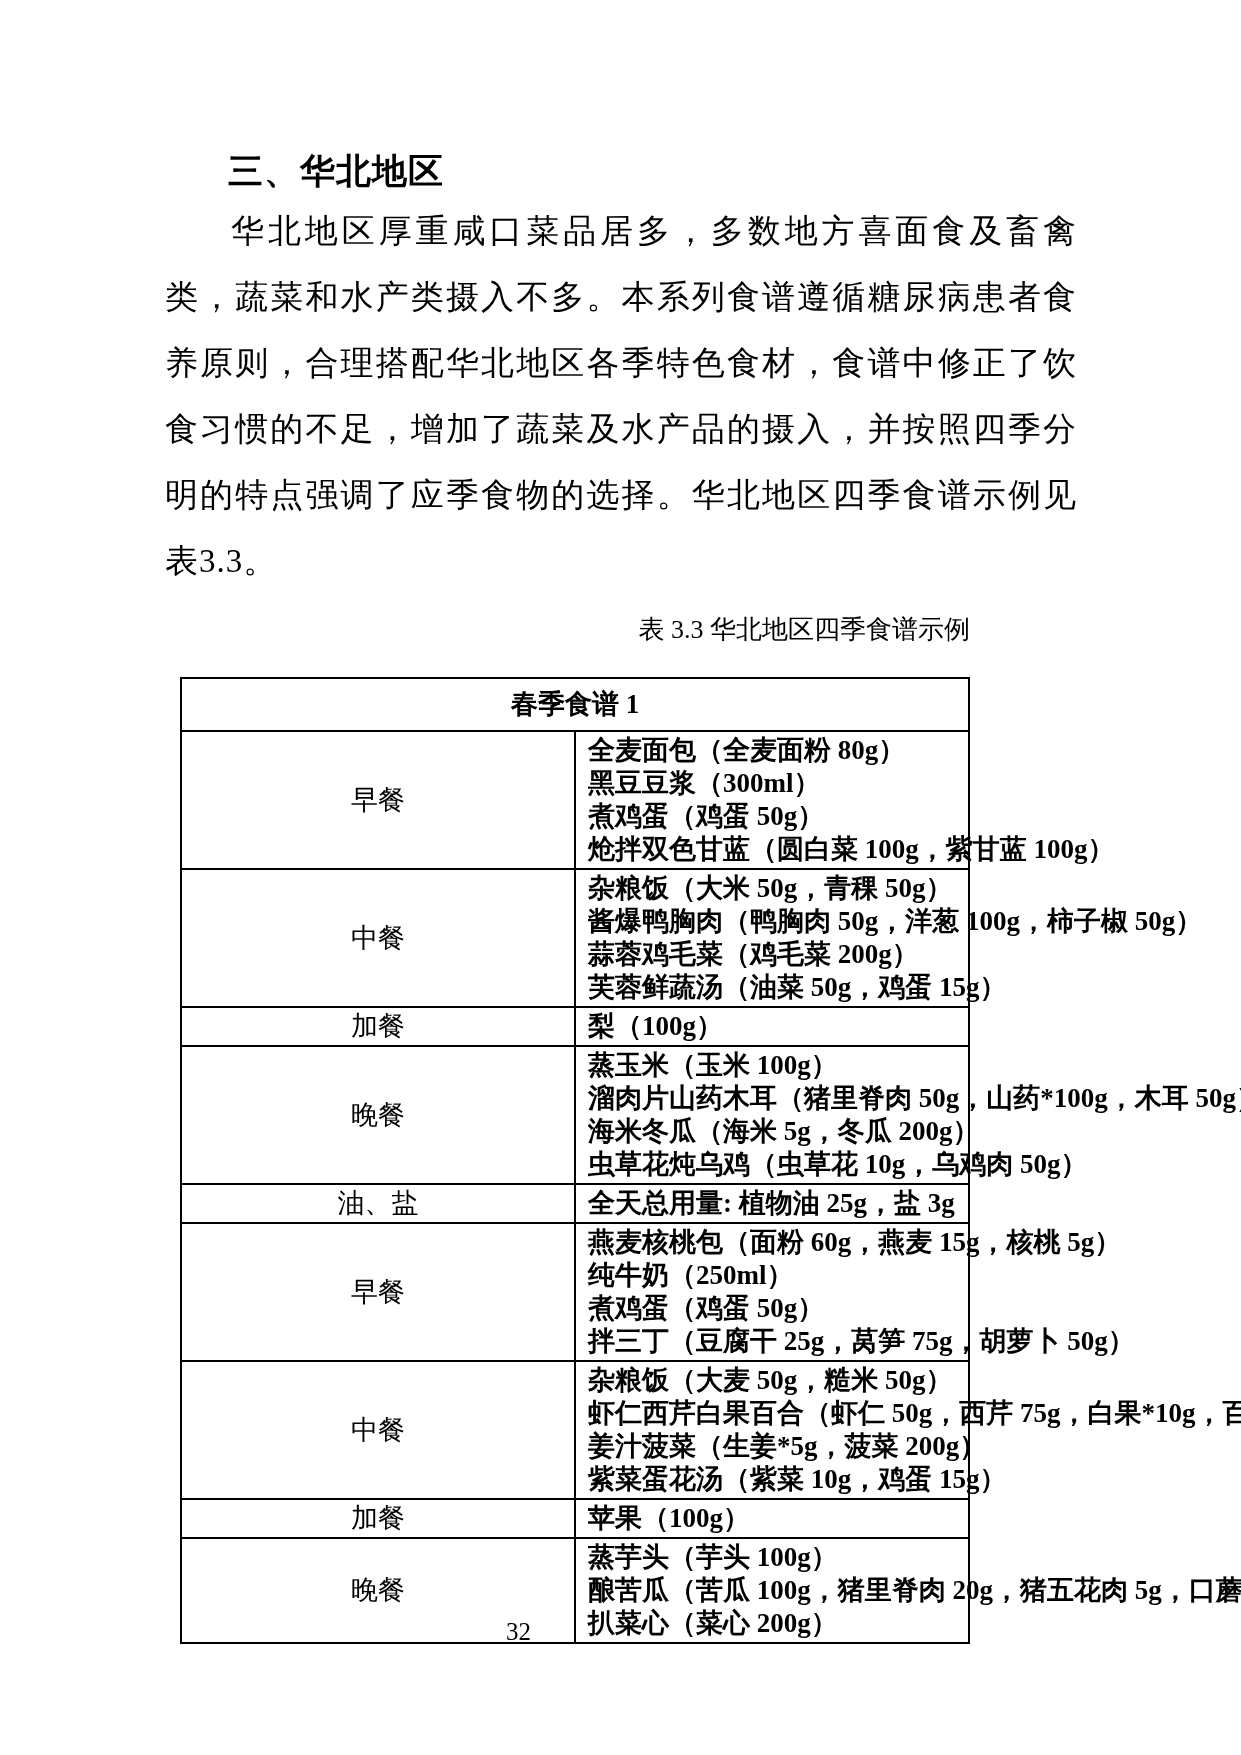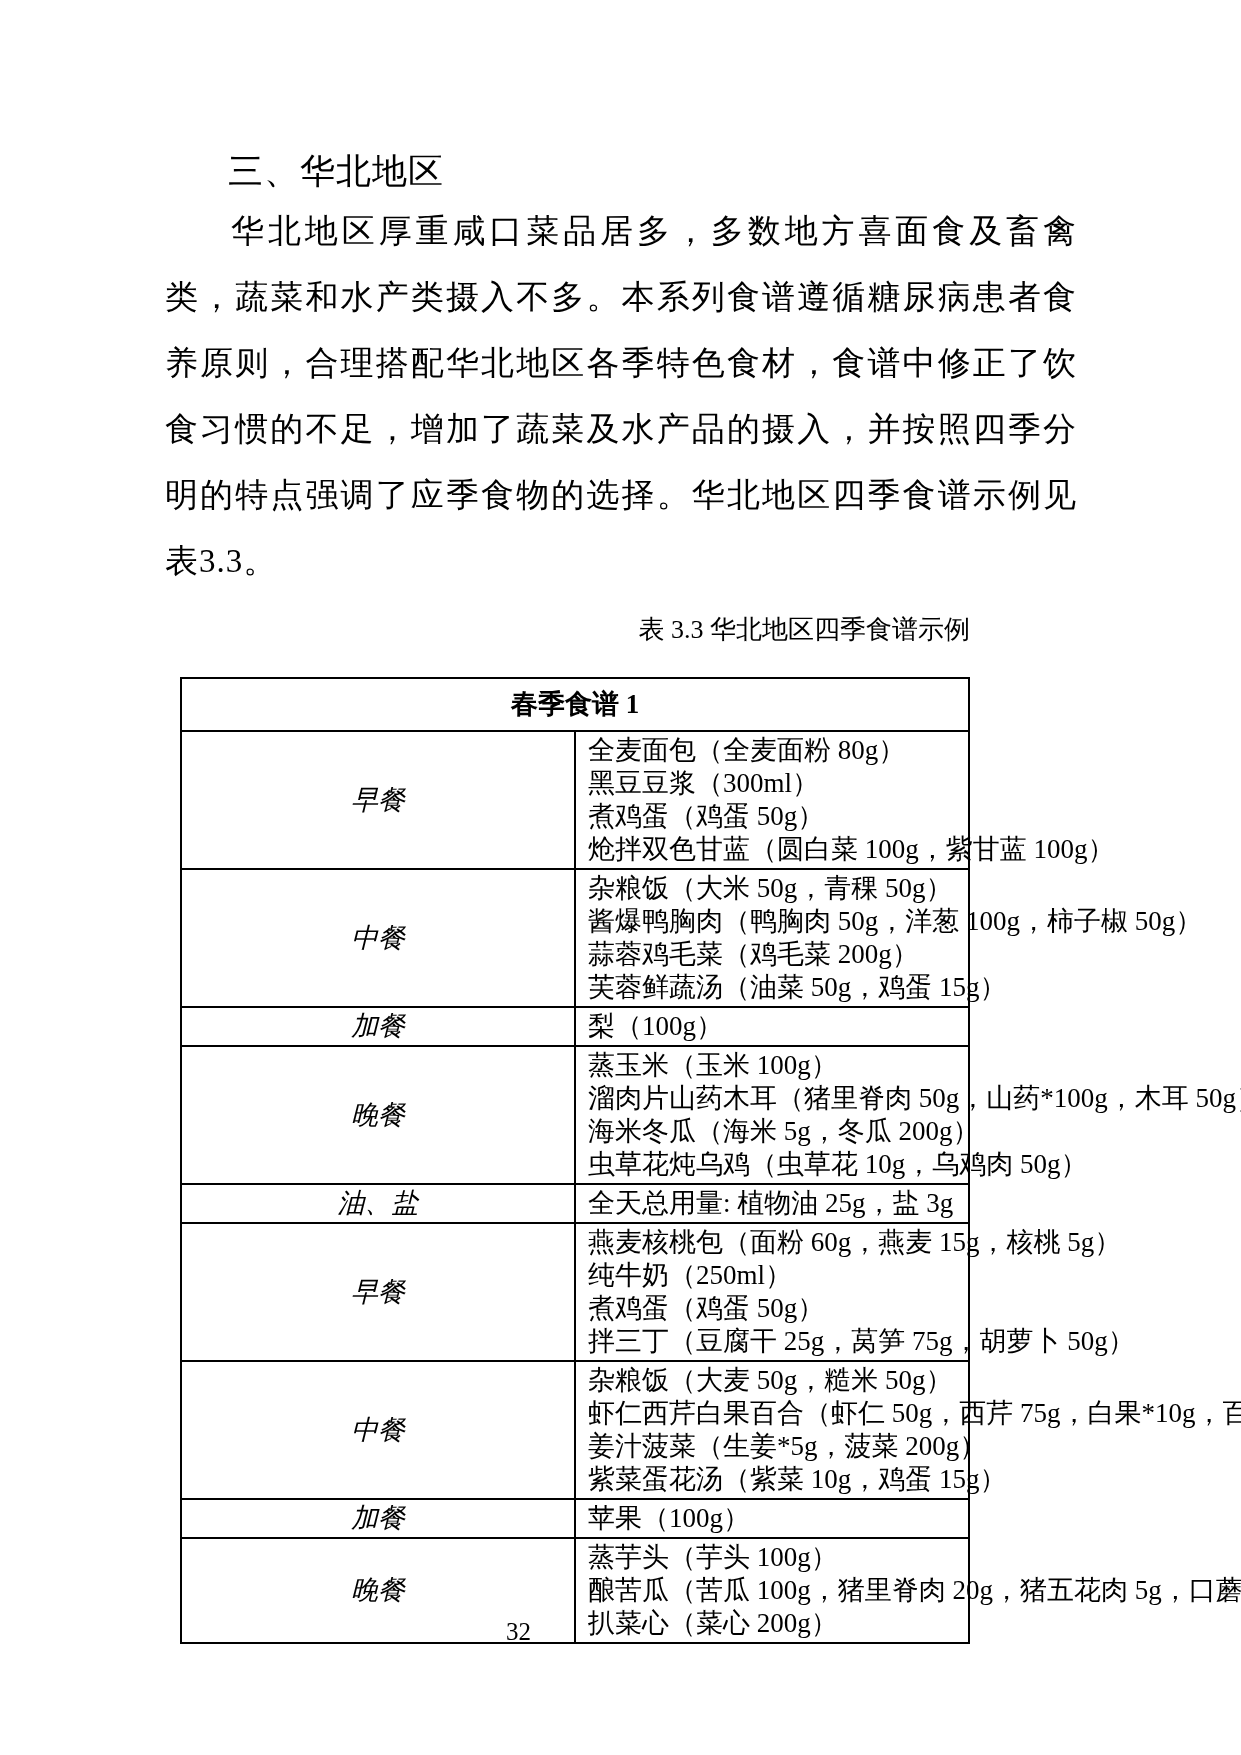--- a/index.html
+++ b/index.html
@@ -10,21 +10,21 @@
     position: relative;
     font-family: "Liberation Serif", "DejaVu Serif", serif;
     color: #000000;
     background: #ffffff;
   }
   .heading {
     position: absolute;
     left: 228px;
     top: 148px;
     font-size: 35px;
-    font-weight: normal;
+    font-weight: bold;
     letter-spacing: 1px;
     white-space: nowrap;
   }
   .paragraph {
     position: absolute;
     left: 165px;
     top: 198px;
     width: 912px;
     font-size: 33px;
     line-height: 66px;
@@ -59,28 +59,28 @@
     text-align: center;
     font-weight: bold;
     line-height: 31px;
     padding: 10px 0;
   }
   td.meal-label {
     width: 98px;
     text-align: center;
     padding: 2px 11px;
     line-height: 33px;
-    font-style: italic;
   }
   td.dish-cell {
     padding: 2px 6px 2px 12px;
   }
   .dish {
     line-height: 33px;
     white-space: nowrap;
+    font-weight: bold;
   }
   .page-number {
     position: absolute;
     left: 0;
     top: 1618px;
     width: 1037px;
     text-align: center;
     font-size: 25px;
   }
 </style>

